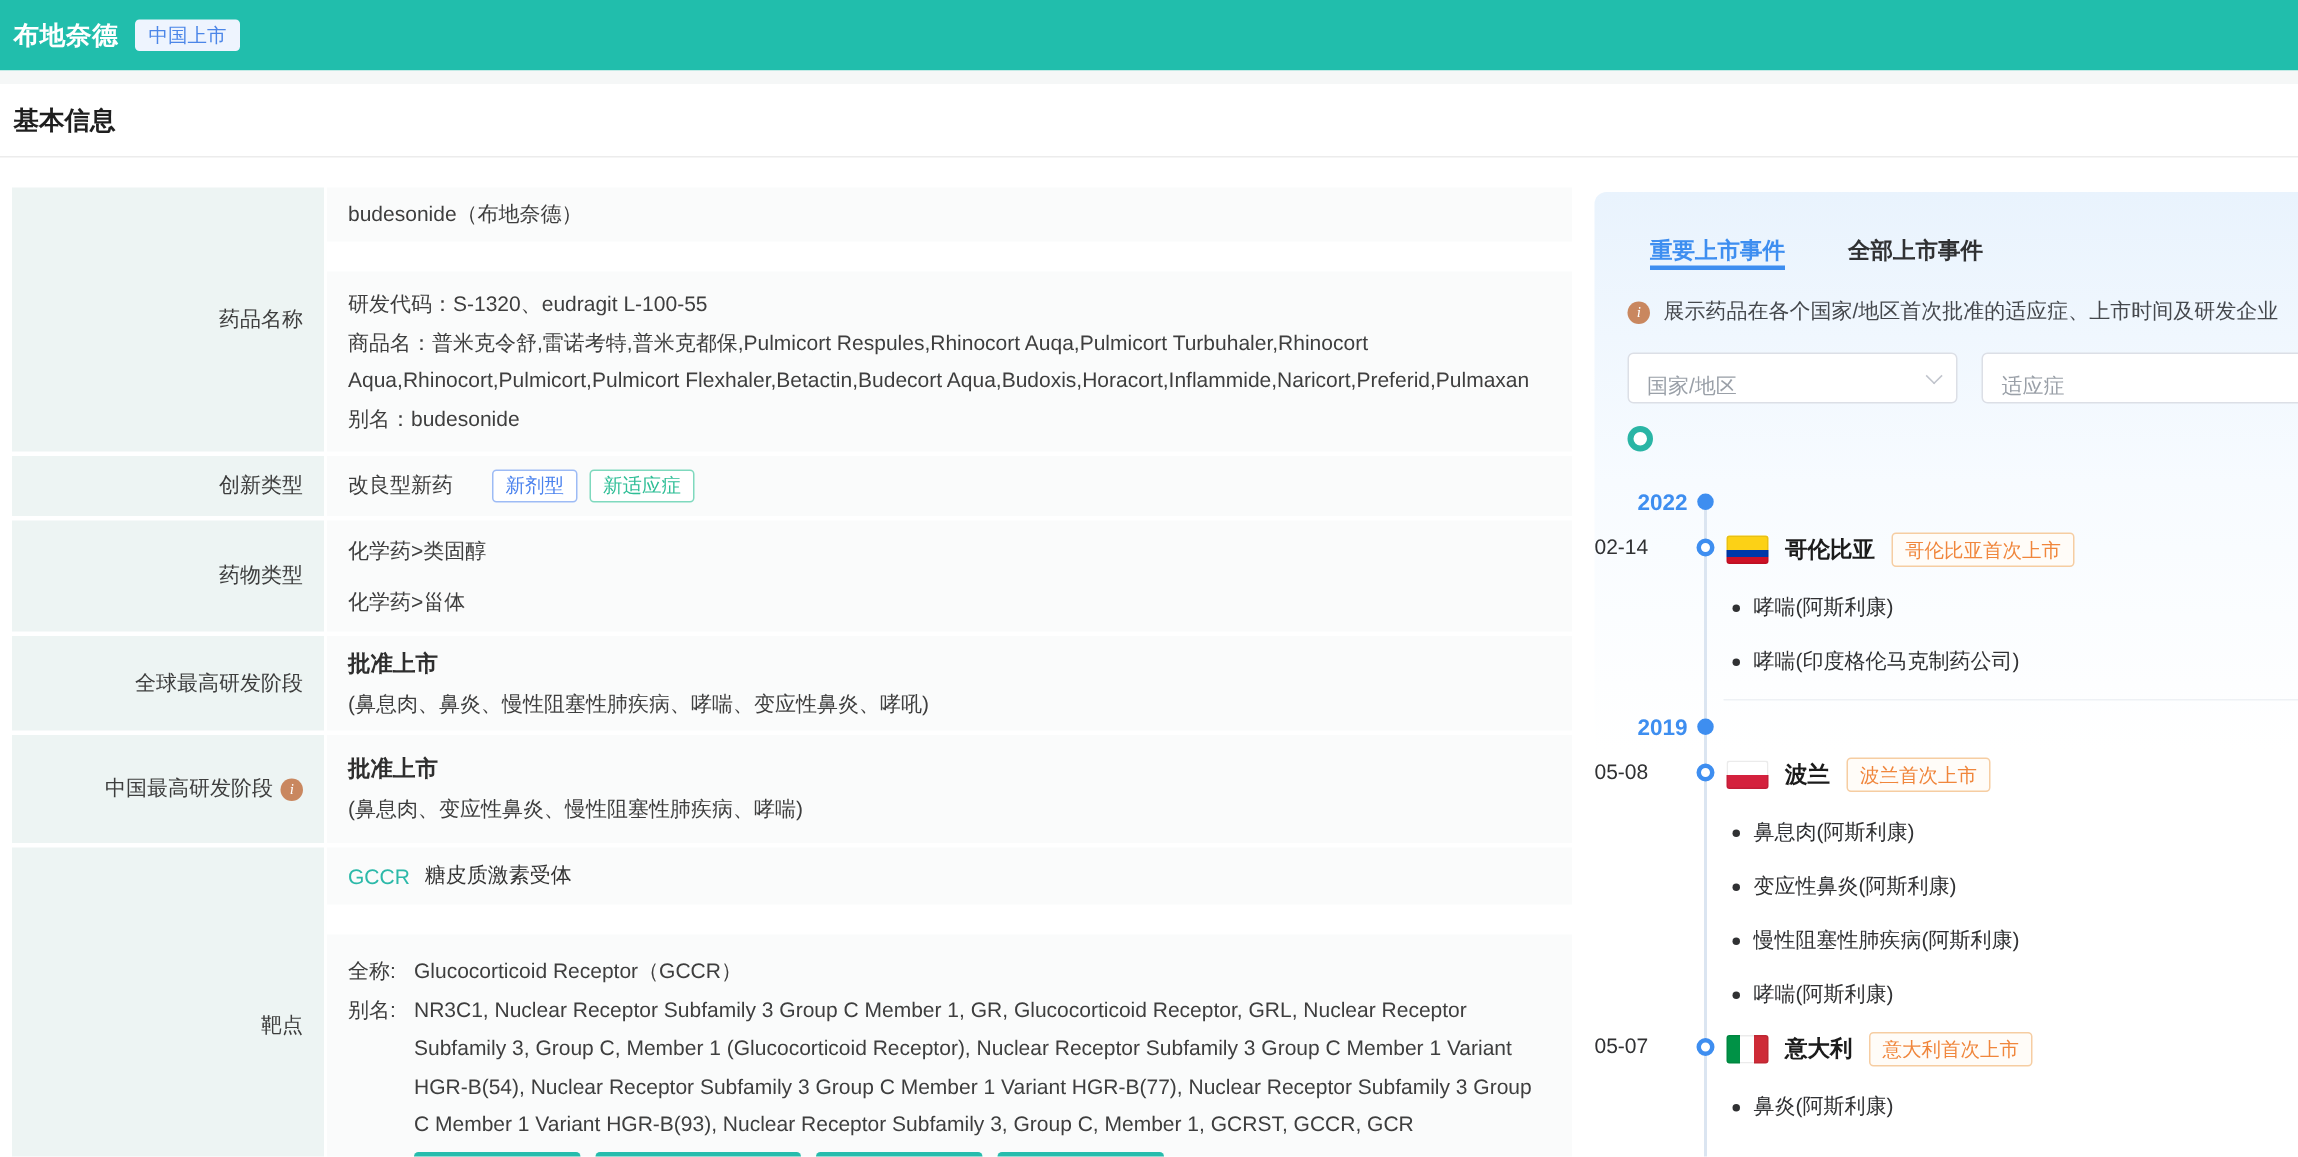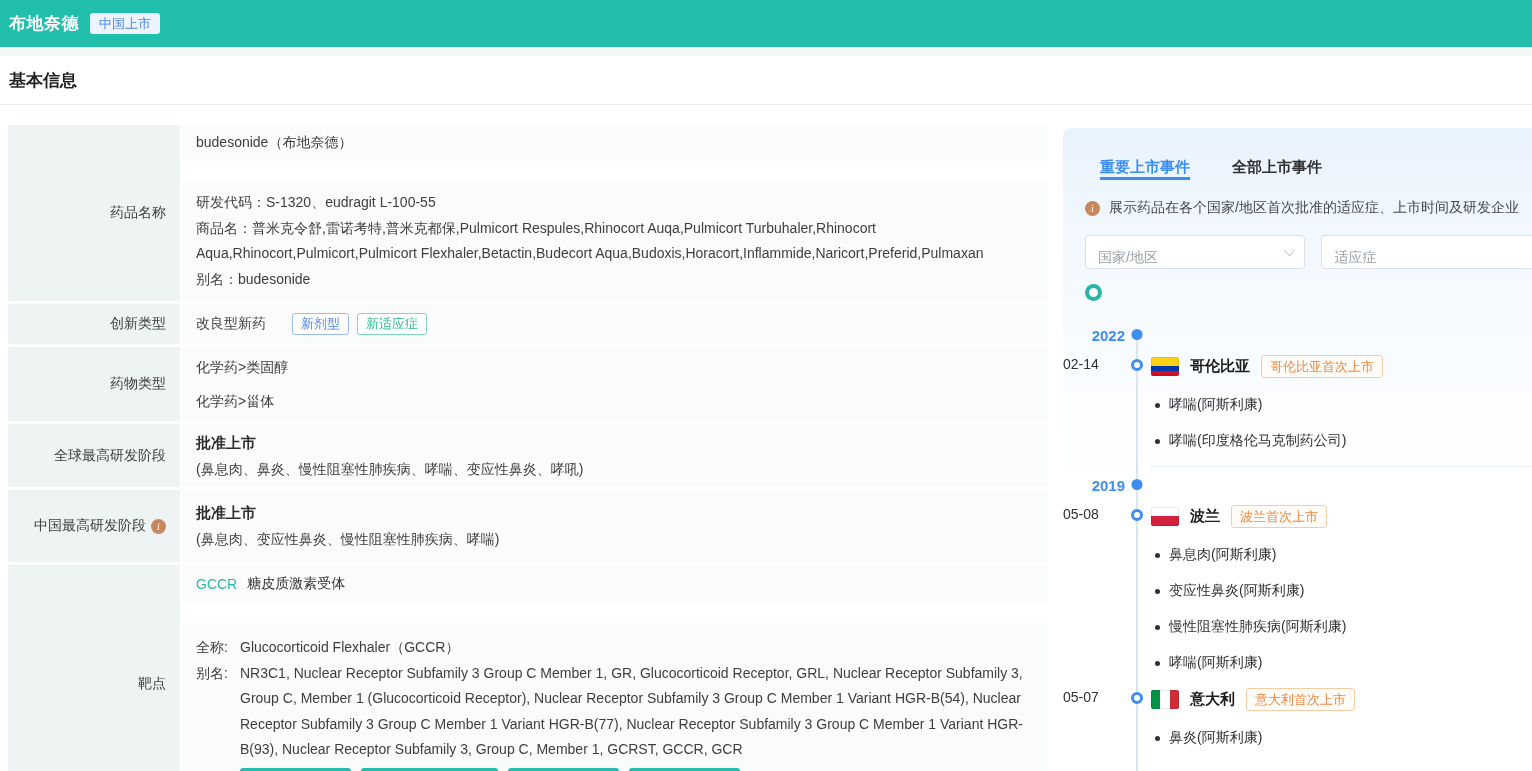--- a/index.html
+++ b/index.html
@@ -22,21 +22,21 @@
   .section-head {
     position:absolute; top:56px; left:0; width:1532px; height:49px;
     border-bottom:1px solid #ececec; display:flex; align-items:center; padding-left:9px;
   }
   .section-head .section-title { font-size:17px; font-weight:bold; color:#1f1f1f; }
 
   
   .info-table { position:absolute; top:125px; left:8px; width:1040px; }
   .irow { display:flex; margin-bottom:3px; }
   .irow-label {
-    flex:none; width:172px; background:#edf4f3; display:flex;
+    flex:none; width:208px; background:#edf4f3; display:flex;
     align-items:center; justify-content:flex-end; padding-right:14px;
     font-size:14px; color:#3d3d3d; gap:5px;
   }
   .irow-content { flex:1; margin-left:2px; display:flex; flex-direction:column; gap:20px; }
   .cell { background:#fafbfb; font-size:14px; color:#3e3e3e; }
   .cell-line { display:flex; align-items:center; padding:0 10px 0 14px; }
   .c-name { height:36px; }
   .c-detail { padding:9px 14px 9px 14px; line-height:25.5px; }
   .c-innov { height:40px; gap:8px; }
   .mini-badge {
@@ -219,21 +219,21 @@
       <span>靶点</span>
     </div>
     <div class="irow-content">
       <div class="cell cell-line c-target-head">
         <span class="target-code">GCCR</span>
         <span class="target-zh">糖皮质激素受体</span>
       </div>
       <div class="cell c-target-detail">
         <div class="kv">
           <span class="k">全称:</span>
-          <span class="v">Glucocorticoid Flexhaler（GCCR）</span>
+          <span class="v">Glucocorticoid Receptor（GCCR）</span>
         </div>
         <div class="kv">
           <span class="k">别名:</span>
           <span class="v">NR3C1, Nuclear Receptor Subfamily 3 Group C Member 1, GR, Glucocorticoid Receptor, GRL, Nuclear Receptor Subfamily 3, Group C, Member 1 (Glucocorticoid Receptor), Nuclear Receptor Subfamily 3 Group C Member 1 Variant HGR-B(54), Nuclear Receptor Subfamily 3 Group C Member 1 Variant HGR-B(77), Nuclear Receptor Subfamily 3 Group C Member 1 Variant HGR-B(93), Nuclear Receptor Subfamily 3, Group C, Member 1, GCRST, GCCR, GCR</span>
         </div>
         <div class="kv link-row">
           <span class="k">关联:</span>
           <span class="tbtn-wrap">
             <button class="tbtn">同靶点药物研发</button>
             <button class="tbtn">同靶点中国临床试验</button>

